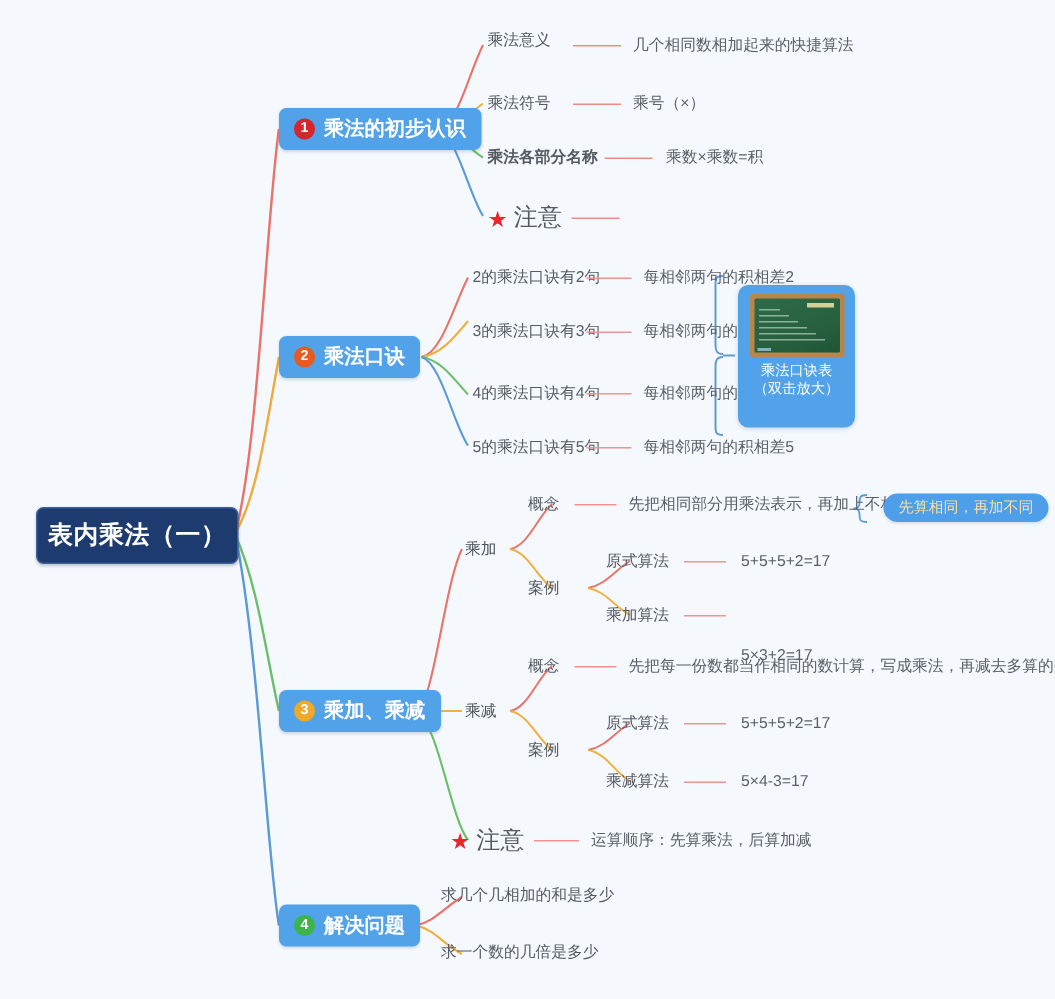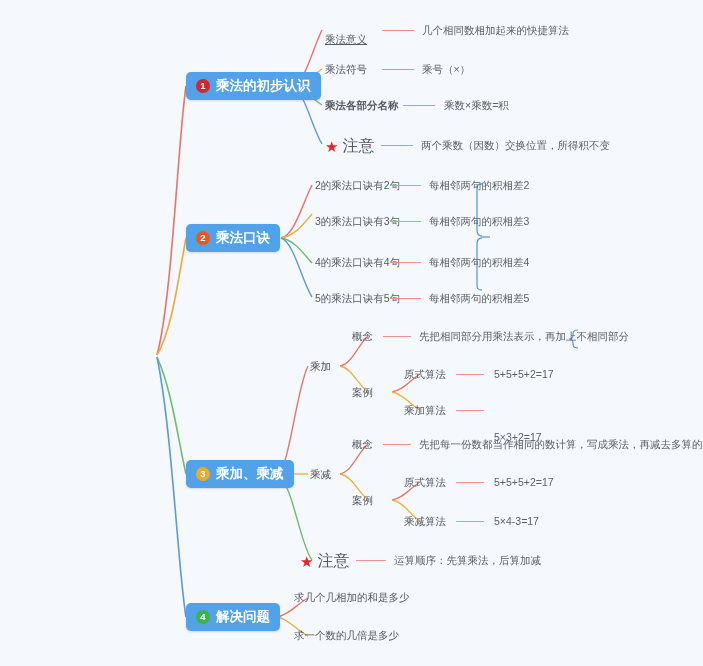--- a/index.html
+++ b/index.html
@@ -168,44 +168,46 @@
     <path d="M392,500 C404,498 410,488 420,482" stroke="#e8736b" stroke-width="1.3" fill="none"></path>
     <path d="M392,500 C404,502 410,515 420,521" stroke="#efb03f" stroke-width="1.3" fill="none"></path>
 
     <path d="M578,330 C573,330 573,332 573,335 C573,338 572,339 569,339
              M578,348 C573,348 573,346 573,343 C573,340 572,339 569,339" stroke="#5b9bd5" stroke-width="1.2" fill="none"></path>
 
     <path d="M277,617 C289,615 296,605 308,598" stroke="#e8736b" stroke-width="1.4" fill="none"></path>
     <path d="M277,617 C289,619 296,630 308,636" stroke="#efb03f" stroke-width="1.4" fill="none"></path>
   </svg>
 
+  <div class="root-node" style="left:24px;top:338px;width:133px;height:36px;">
+    <span>表内乘法（一）</span>
+  </div>
 
   <div class="branch-node" style="left:186px;top:72px;height:28px;">
     <span class="badge" style="background:#d6252b;">1</span>
     <span class="blabel">乘法的初步认识</span>
   </div>
 
-  <div class="leaf" style="left:325px;top:34px;text-decoration:underline;">乘法意义</div>
+  <div class="leaf" style="left:325px;top:22px;">乘法意义</div>
   <div class="dash" style="left:382px;top:30px;width:32px;"></div>
   <div class="leaf val" style="left:422px;top:25px;">几个相同数相加起来的快捷算法</div>
 
   <div class="leaf" style="left:325px;top:64px;">乘法符号</div>
   <div class="dash" style="left:382px;top:69px;width:32px;"></div>
   <div class="leaf val" style="left:422px;top:64px;">乘号（×）</div>
 
   <div class="leaf" style="left:325px;top:100px;font-weight:bold;">乘法各部分名称</div>
   <div class="dash" style="left:403px;top:105px;width:32px;"></div>
   <div class="leaf val" style="left:444px;top:100px;">乘数×乘数=积</div>
 
   <div class="attn" style="left:325px;top:138px;">
     <span class="star">★</span>
     <span class="atxt">注意</span>
   </div>
   <div class="dash" style="left:381px;top:145px;width:32px;"></div>
-  <div class="leaf val" style="left:421px;top:140px;">两个乘数（因数）交换位置，所得积不变</div>
 
   <div class="branch-node" style="left:186px;top:224px;height:28px;">
     <span class="badge" style="background:#ea5a1f;">2</span>
     <span class="blabel">乘法口诀</span>
   </div>
 
   <div class="leaf" style="left:315px;top:180px;">2的乘法口诀有2句</div>
   <div class="dash soft" style="left:391px;top:185px;width:30px;"></div>
   <div class="leaf val" style="left:429px;top:180px;">每相邻两句的积相差2</div>
 
@@ -214,31 +216,52 @@
   <div class="leaf val" style="left:429px;top:216px;">每相邻两句的积相差3</div>
 
   <div class="leaf" style="left:315px;top:257px;">4的乘法口诀有4句</div>
   <div class="dash soft" style="left:391px;top:262px;width:30px;"></div>
   <div class="leaf val" style="left:429px;top:257px;">每相邻两句的积相差4</div>
 
   <div class="leaf" style="left:315px;top:293px;">5的乘法口诀有5句</div>
   <div class="dash soft" style="left:391px;top:298px;width:30px;"></div>
   <div class="leaf val" style="left:429px;top:293px;">每相邻两句的积相差5</div>
 
+  <div class="imgcard" style="left:492px;top:190px;width:78px;height:95px;">
+    <div class="board">
+      <div class="board-inner">
+        <div class="ttl"></div>
+        <div class="row" style="top:7px;width:14px;"></div>
+        <div class="row" style="top:11px;width:20px;"></div>
+        <div class="row" style="top:15px;width:26px;"></div>
+        <div class="row" style="top:19px;width:32px;"></div>
+        <div class="row" style="top:23px;width:38px;"></div>
+        <div class="row" style="top:27px;width:44px;"></div>
+        <div class="ledge"></div>
+      </div>
+    </div>
+    <div class="cap">
+      <div>乘法口诀表</div>
+      <div>（双击放大）</div>
+    </div>
+  </div>
 
   <div class="branch-node" style="left:186px;top:460px;height:28px;">
     <span class="badge" style="background:#f0a828;">3</span>
     <span class="blabel">乘加、乘减</span>
   </div>
 
   <div class="leaf sub" style="left:310px;top:361px;">乘加</div>
 
   <div class="leaf" style="left:352px;top:331px;">概念</div>
   <div class="dash soft" style="left:383px;top:336px;width:28px;"></div>
   <div class="leaf val" style="left:419px;top:331px;">先把相同部分用乘法表示，再加上不相同部分</div>
+  <div class="pill" style="left:589px;top:329px;height:19px;">
+    <span class="ptxt">先算相同，再加不同</span>
+  </div>
 
   <div class="leaf" style="left:352px;top:387px;">案例</div>
 
   <div class="leaf" style="left:404px;top:369px;">原式算法</div>
   <div class="dash soft" style="left:456px;top:374px;width:28px;"></div>
   <div class="leaf val" style="left:494px;top:369px;">5+5+5+2=17</div>
 
   <div class="leaf" style="left:404px;top:405px;">乘加算法</div>
   <div class="dash soft" style="left:456px;top:410px;width:28px;"></div>
   <div class="leaf val" style="left:494px;top:405px;margin-top:27px;">5×3+2=17</div>

